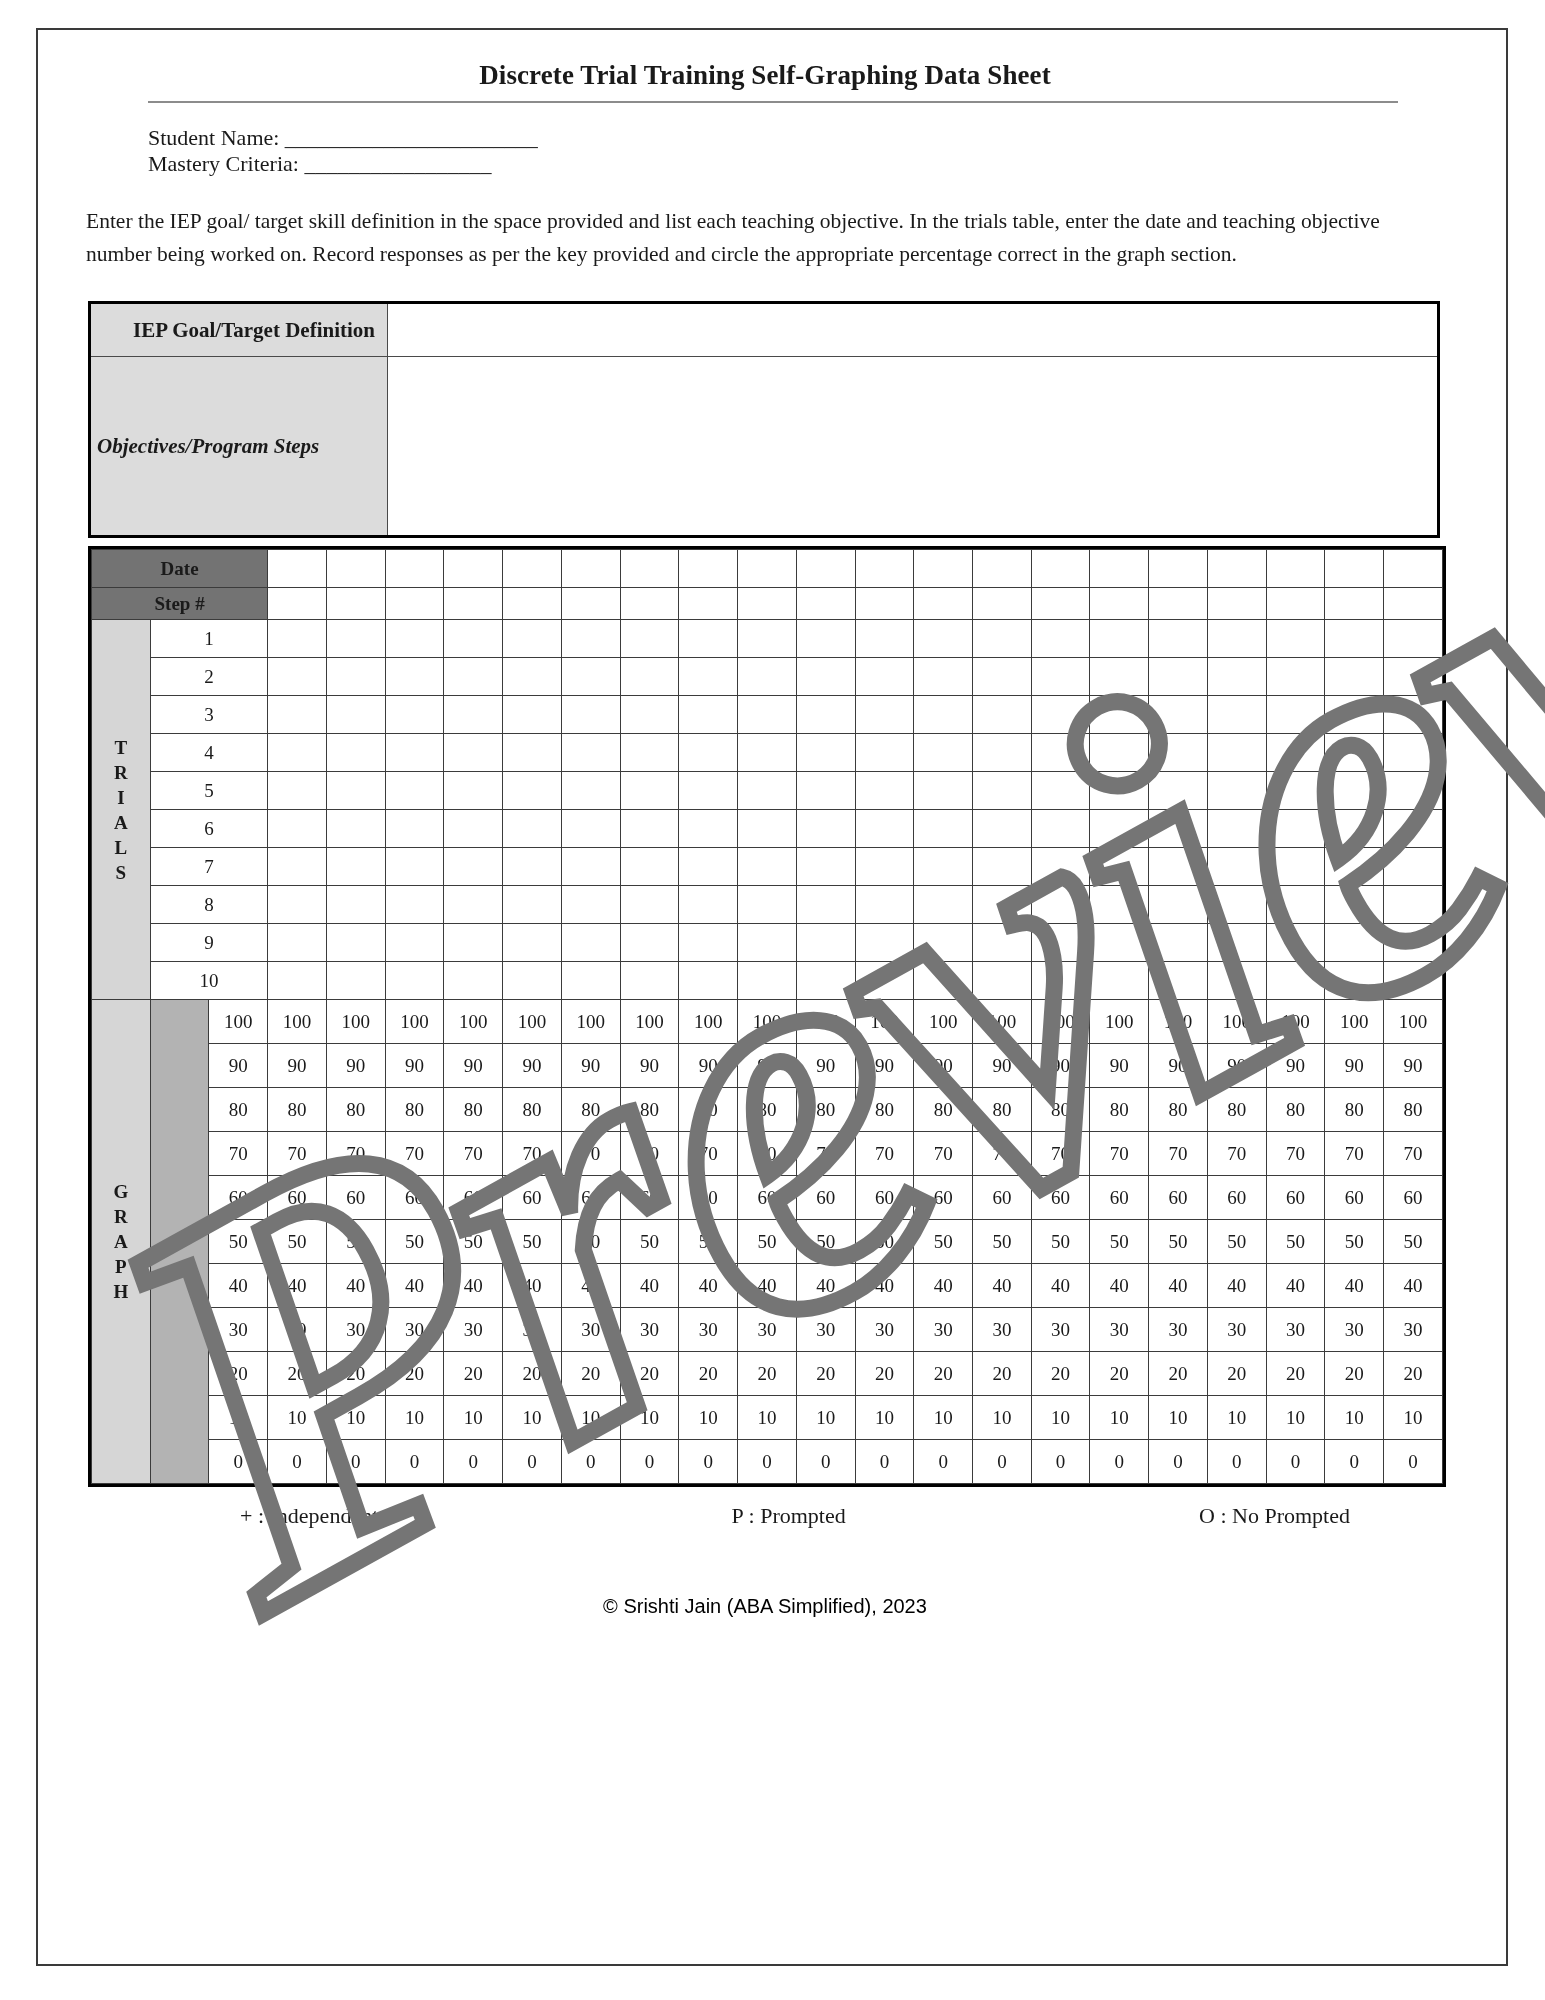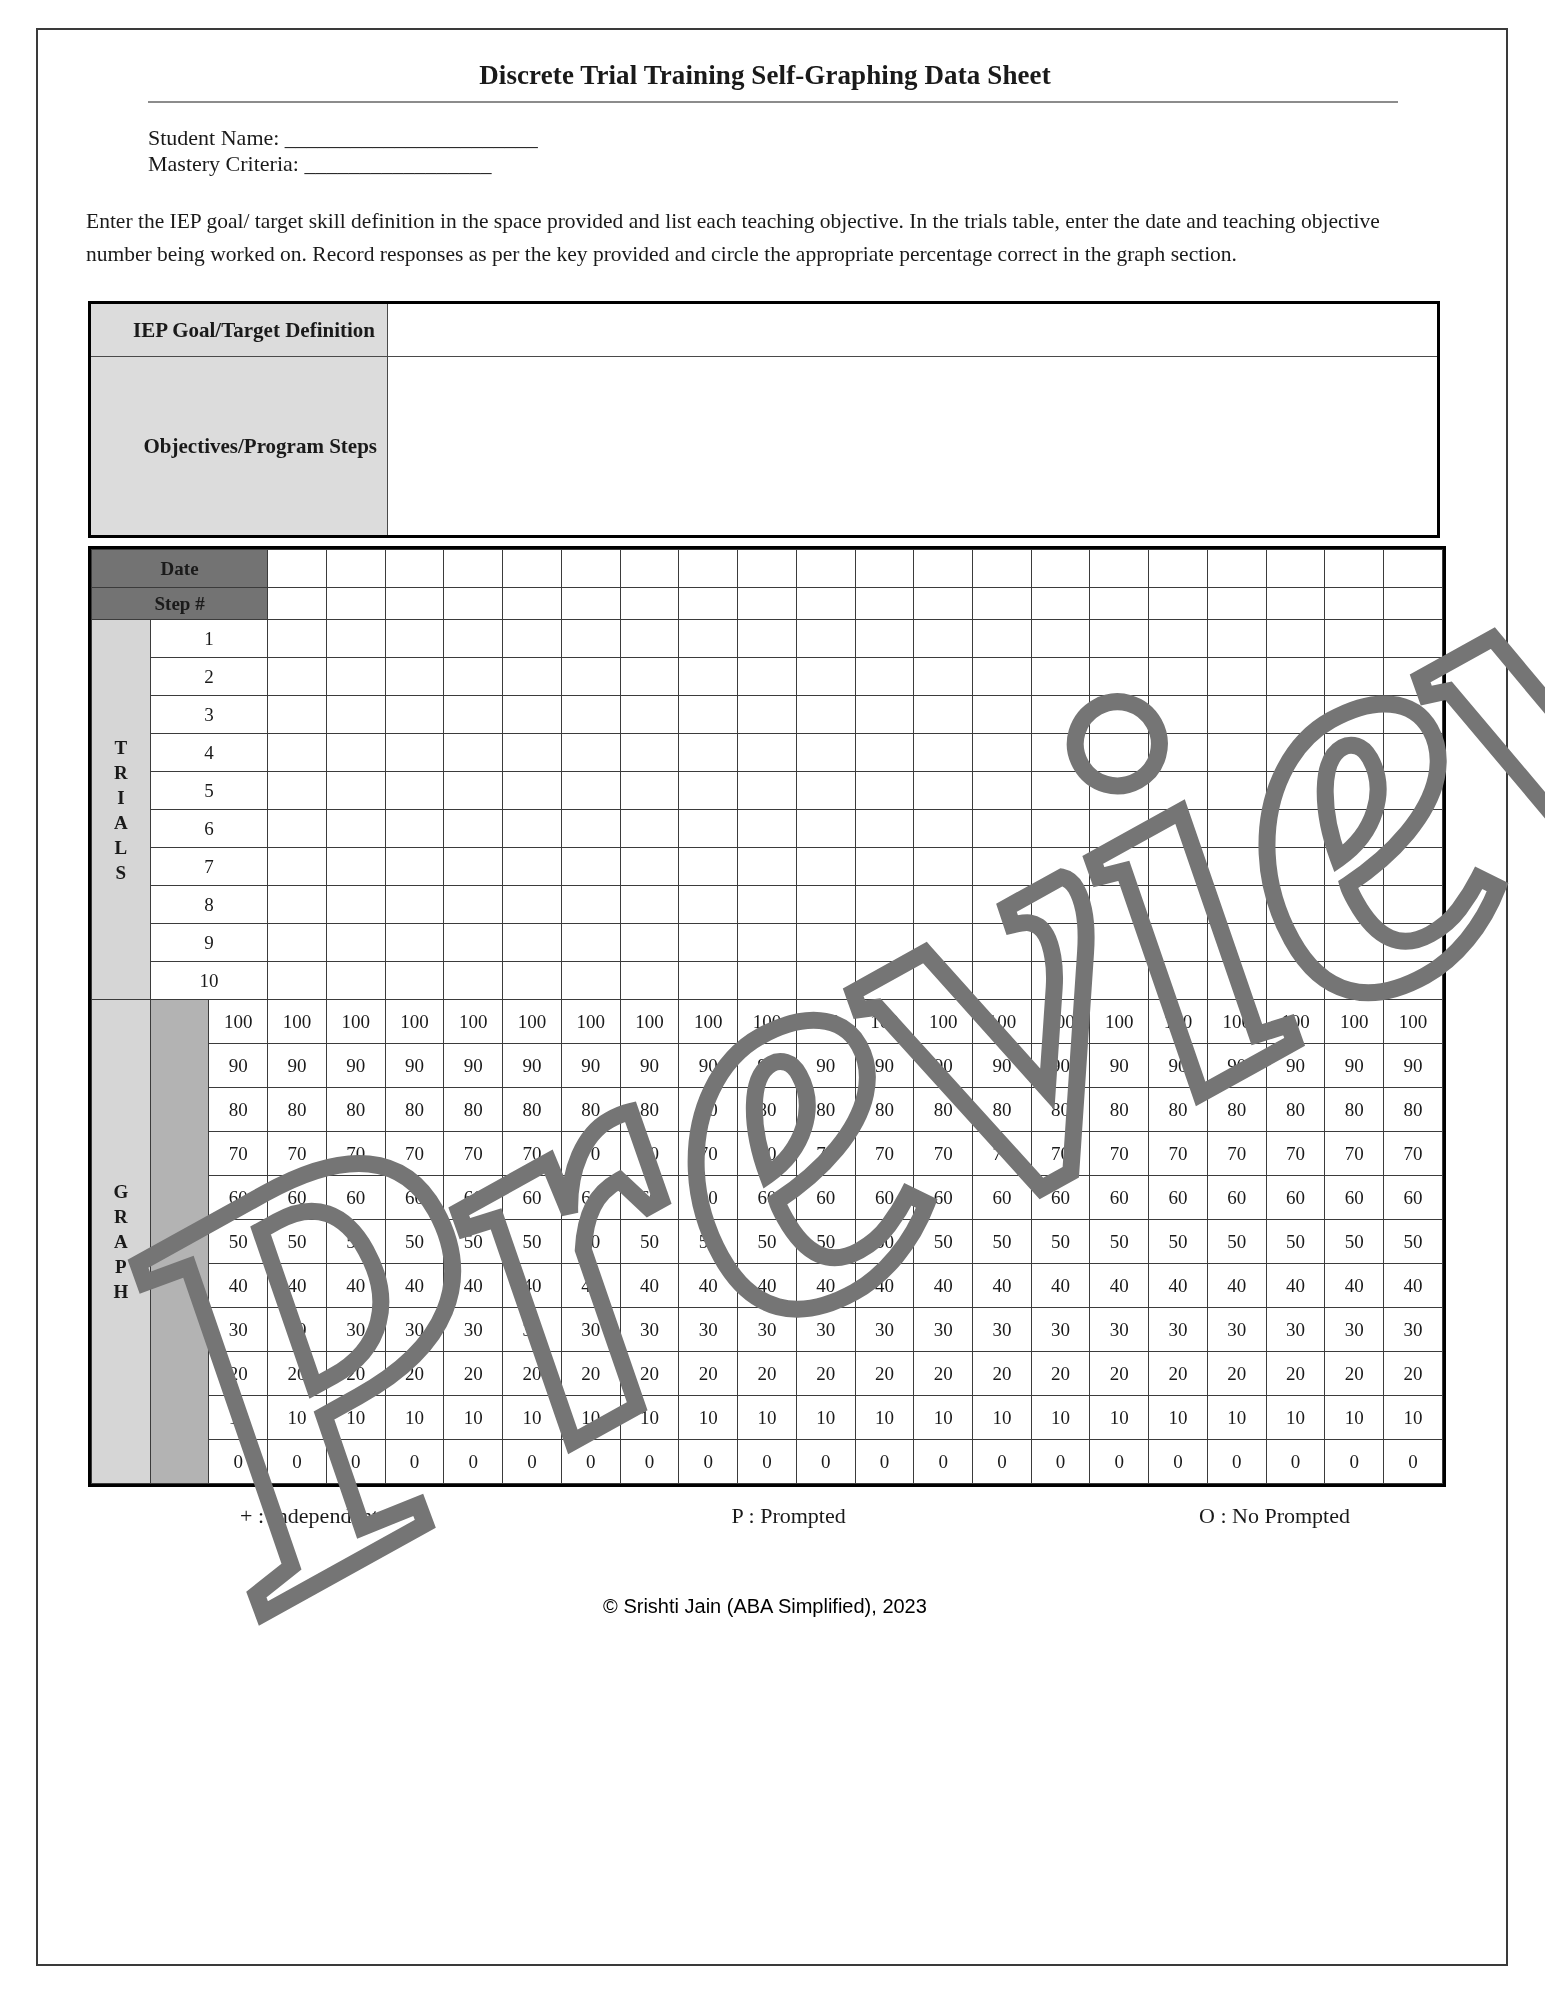--- a/index.html
+++ b/index.html
@@ -34,21 +34,21 @@
   
   table{border-collapse:collapse;}
   #goal-table{
     margin:30px 0 0 28px;width:1352px;border:3px solid #000;table-layout:fixed;
   }
   #goal-table td{border:1.6px solid #4a4a4a;}
   .goal-label{
     background:#dcdcdc;font-weight:bold;font-size:21px;text-align:right;
     padding:8px 12px 8px 6px;width:278px;line-height:28px;
   }
-  .goal-label.center{text-align:right;padding-right:10px;}
+  .goal-label.center{text-align:left;padding-right:10px;font-style:italic;}
   .goal-blank{background:#fff;}
   .h-goal{height:54px;}
   .h-obj{height:180px;}
   
   #grid-wrap{margin:8px 0 0 28px;width:1352px;border:3px solid #000;}
   #grid{width:100%;table-layout:fixed;}
   #grid td{border:1.4px solid #3b3b3b;font-size:19px;text-align:center;}
   .c-lab1{width:54px;background:#d6d6d6;padding:0;}
   .c-lab2{width:58px;background:#d6d6d6;padding:0;}
   .c-lab2.dark{background:#b3b3b3;}

